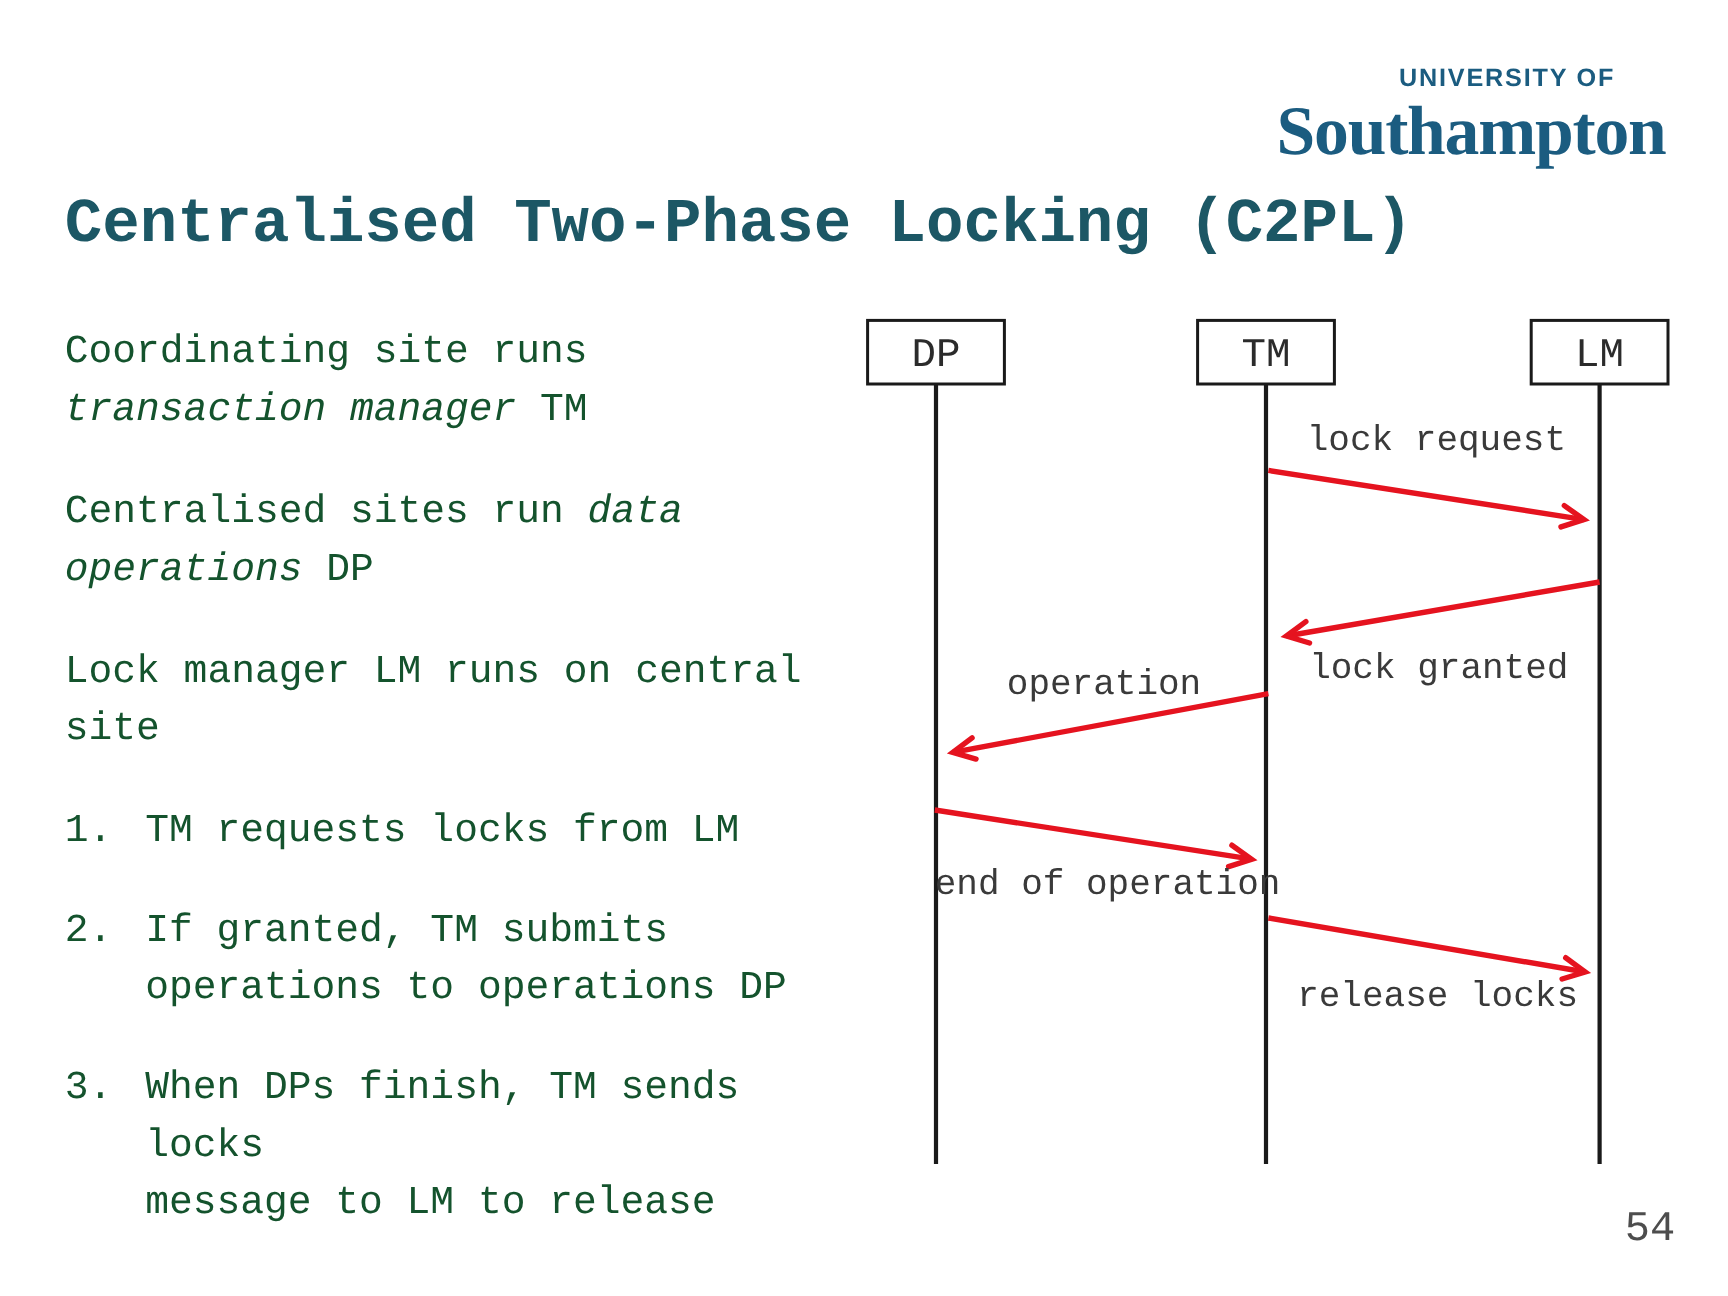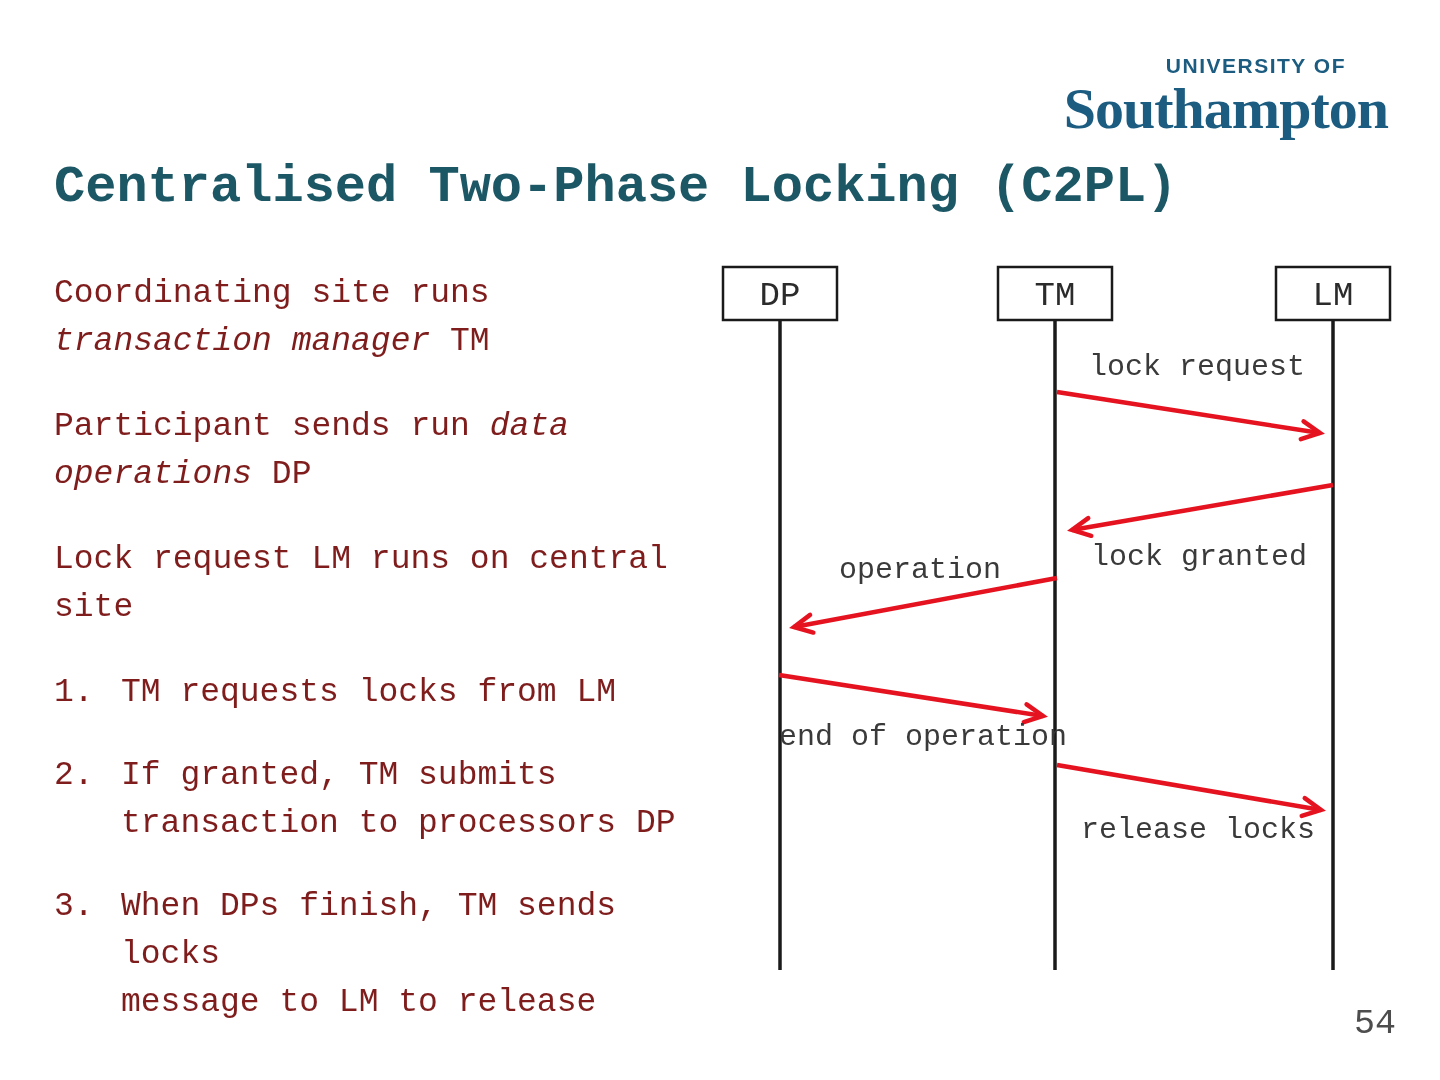--- a/index.html
+++ b/index.html
@@ -12,21 +12,21 @@
                font-size:21px; letter-spacing:1.5px; margin-right:42px; }
   .logo .soton { font-family:Liberation Serif, serif; font-weight:600;
                  font-size:58px; letter-spacing:-1px; line-height:1.0; margin-top:2px; }
 
   
   .title { position:absolute; left:54px; top:158px; font-size:52px;
            color:#1c5765; white-space:nowrap; }
 
   
   .body-text { position:absolute; left:54px; top:270px; width:690px;
-               font-size:33px; line-height:48px; color:#7f1d1d; }
+               font-size:33px; line-height:48px; color:#14532d; }
   .para { margin-bottom:37px; }
   .line { white-space:pre; }
   .it { font-style:italic; }
   .list-item { display:flex; margin-bottom:35px; }
   .list-num { width:67px; flex:0 0 67px; }
 
   
   .diagram-svg { position:absolute; left:0; top:0; width:1440px; height:1080px; }
   .actor-label { font-family:"Liberation Mono", monospace; font-size:34px; fill:#2b2b2b; }
   .msg-label { font-family:"Liberation Mono", monospace; font-size:30px; fill:#3a3a3a; }
@@ -44,40 +44,40 @@
 
 <h1 class="title">Centralised Two-Phase Locking (C2PL)</h1>
 
 <div class="body-text">
   <div>
       <div class="para">
         <div class="line"><span>Coordinating site runs</span></div>
         <div class="line"><span class="it">transaction manager</span><span> TM</span></div>
       </div>
       <div class="para">
-        <div class="line"><span>Participant sends run </span><span class="it">data</span></div>
+        <div class="line"><span>Centralised sites run </span><span class="it">data</span></div>
         <div class="line"><span class="it">operations</span><span> DP</span></div>
       </div>
       <div class="para">
-        <div class="line"><span>Lock request LM runs on central</span></div>
+        <div class="line"><span>Lock manager LM runs on central</span></div>
         <div class="line"><span>site</span></div>
       </div>
     </div>
   <div>
       <div class="list-item">
         <div class="list-num">1.</div>
         <div>
           <div class="line">TM requests locks from LM</div>
         </div>
       </div>
       <div class="list-item">
         <div class="list-num">2.</div>
         <div>
           <div class="line">If granted, TM submits</div>
-          <div class="line">transaction to processors DP</div>
+          <div class="line">operations to operations DP</div>
         </div>
       </div>
       <div class="list-item">
         <div class="list-num">3.</div>
         <div>
           <div class="line">When DPs finish, TM sends</div>
           <div class="line">locks</div>
           <div class="line">message to LM to release</div>
         </div>
       </div>

